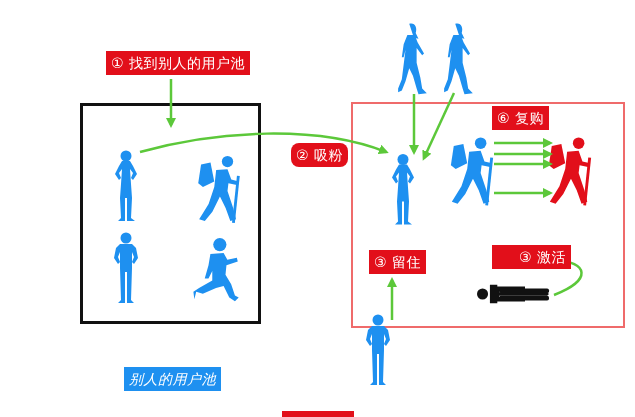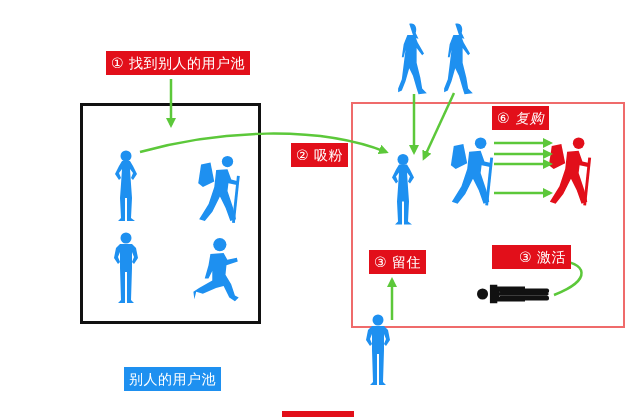--- a/index.html
+++ b/index.html
@@ -14,21 +14,21 @@
       position: absolute;
       color: #ffffff;
       font-size: 14px;
       line-height: 24px;
       height: 24px;
       padding: 0 5px;
       white-space: nowrap;
       letter-spacing: 0.5px;
     }
     .tag.red { background: #e20f1a; }
-    .tag.blue { background: #1e90f0; }
+    .tag.blue { background: #1e90f0; font-style: italic; }
     .pool-black {
       position: absolute; left: 62px; top: 103px; width: 181px; height: 221px;
       border: 3px solid #111111; box-sizing: border-box;
     }
     .pool-red {
       position: absolute; left: 333px; top: 102px; width: 274px; height: 226px;
       border: 2px solid #ef6b6b; box-sizing: border-box;
     }
     .footer-bar {
       position: absolute; left: 264px; top: 411px; width: 72px; height: 10px;
@@ -110,22 +110,22 @@
     <line x1="436" y1="93" x2="406" y2="158" stroke="#5cc83a" stroke-width="2.5" marker-end="url(#ah)"></line>
     <line x1="476" y1="143" x2="532" y2="143" stroke="#5cc83a" stroke-width="2.5" marker-end="url(#ah)"></line>
     <line x1="476" y1="154" x2="532" y2="154" stroke="#5cc83a" stroke-width="2.5" marker-end="url(#ah)"></line>
     <line x1="476" y1="164" x2="532" y2="164" stroke="#5cc83a" stroke-width="2.5" marker-end="url(#ah)"></line>
     <line x1="476" y1="193" x2="532" y2="193" stroke="#5cc83a" stroke-width="2.5" marker-end="url(#ah)"></line>
     <line x1="374" y1="320" x2="374" y2="280" stroke="#5cc83a" stroke-width="2.5" marker-end="url(#ah)"></line>
     <path d="M536,295 C575,280 570,262 537,260" fill="none" stroke="#5cc83a" stroke-width="2.5" marker-end="url(#ah)"></path>
   </svg>
 
   <div class="tag red" style="left:88px; top:51px;">① 找到别人的用户池</div>
-  <div class="tag red" style="left:273px; top:143px;">② 吸粉</div>
-  <div class="tag red" style="left:474px; top:106px;font-style:italic;">⑥ 复购</div>
+  <div class="tag red" style="left:273px; top:143px;border-radius:8px;">② 吸粉</div>
+  <div class="tag red" style="left:474px; top:106px;">⑥ 复购</div>
   <div class="tag red" style="left:351px; top:250px;">③ 留住</div>
   <div class="tag red" style="left:474px; top:245px;padding-left:27px;">③ 激活</div>
 
   <div class="tag blue" style="left:106px; top:367px;">别人的用户池</div>
 
   <div class="footer-bar"></div>
   <div class="footer-text"></div>
 </div>
 
 </body></html>

